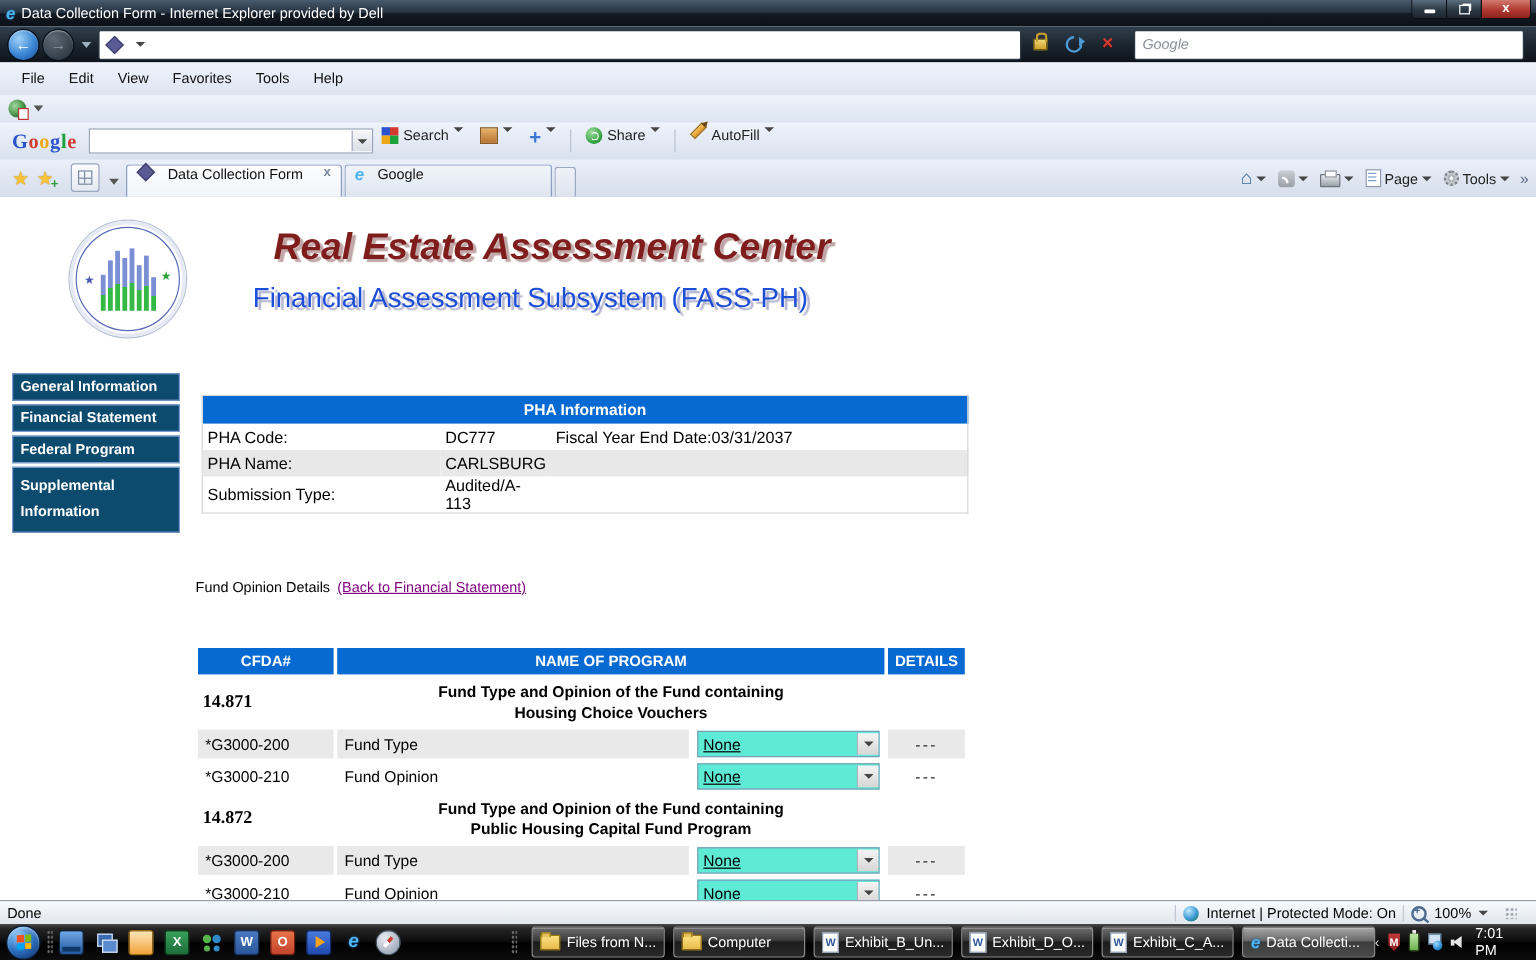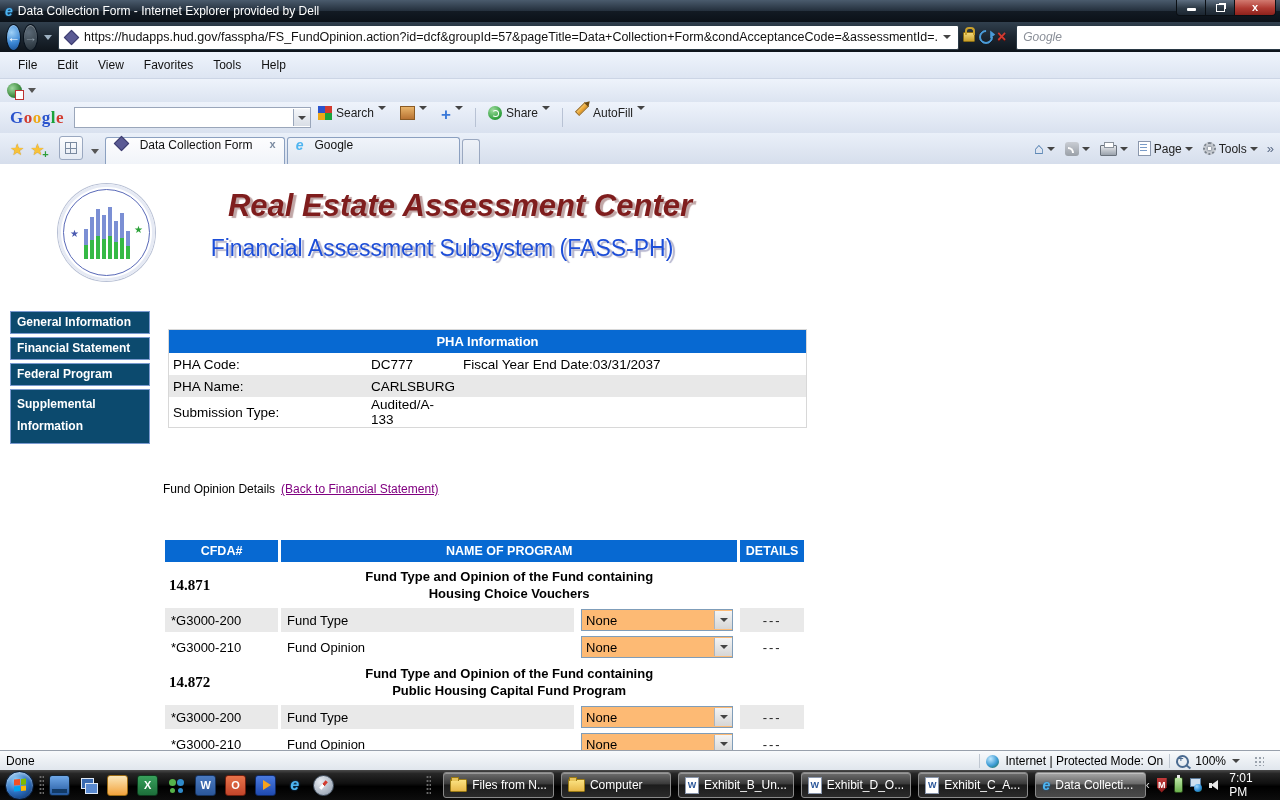--- a/index.html
+++ b/index.html
@@ -160,22 +160,22 @@
   .fwrap{position:absolute;left:162px;top:373px;width:645px;height:213px;overflow:hidden;}
   table.fund{width:645px;border-collapse:separate;border-spacing:3px;font-size:13px;color:#000;}
   table.fund th{background:#0769d2;color:#fff;font-weight:bold;height:20px;font-size:12.5px;}
   td.cfda{font-family:"Liberation Serif",serif;font-weight:bold;font-size:15px;padding-left:4px;height:38px;}
   td.prog{text-align:center;font-weight:bold;line-height:17px;}
   tr.drow td{height:21px;}
   tr.drow.g td{background:#e9e9e9;}
   tr.drow td.selcell{background:#fff;}
   td.code,td.lbl{padding-left:6px;}
   td.det{text-align:center;letter-spacing:2px;color:#222;}
-  .select{width:150px;height:20px;background:#fdba74;border:1px solid #7f9db9;display:flex;align-items:center;
-    font-size:13px;margin:0 auto;}
+  .select{width:150px;height:20px;background:#5eead4;border:1px solid #7f9db9;display:flex;align-items:center;
+    font-size:13px;margin:0 auto;text-decoration:underline;}
   .select .val{flex:1;padding-left:4px;}
   .select .arr{width:17px;height:18px;background:linear-gradient(#f4f4f4,#d6d6d6);border-left:1px solid #aab4be;
     display:flex;align-items:center;justify-content:center;}
 
   
   .status{position:absolute;top:750px;left:0;right:0;height:20px;
     background:linear-gradient(#f8fafc,#dfe5ec);border-top:1px solid #98a0ac;
     display:flex;align-items:center;font-size:12px;color:#000;}
   .status .done{margin-left:6px;}
   .status .rgt{margin-left:auto;display:flex;align-items:center;gap:6px;padding-right:16px;}
@@ -268,21 +268,20 @@
         </div>
     </div>
   </div>
 
   <div class="addrbar">
     <div class="navcirc back">←</div>
     <div class="navcirc fwd">→</div>
     <span class="dcaret"></span>
     <div class="addrfield">
       <span class="diamond"></span>
-      <span class="urltext">https://hudapps.hud.gov/fasspha/FS_FundOpinion.action?id=dcf&amp;groupId=57&amp;pageTitle=Data+Collection+Form&amp;condAcceptanceCode=&amp;assessmentId=.</span>
       <span class="fieldbtn">
           <span class="caret"></span>
         </span>
     </div>
     <div class="abtn">
         <span class="lockbody"></span>
       </div>
     <div class="abtn">
         <span class="refresh"></span>
       </div>
@@ -431,21 +430,21 @@
         <td class="pval">DC777</td>
         <td>Fiscal Year End Date:03/31/2037</td>
       </tr>
       <tr class="stripe">
         <td class="plabel">PHA Name:</td>
         <td class="pval">CARLSBURG</td>
         <td></td>
       </tr>
       <tr>
         <td class="plabel">Submission Type:</td>
-        <td class="pval">Audited/A-133</td>
+        <td class="pval">Audited/A-113</td>
         <td></td>
       </tr>
     </tbody>
       </table>
 
     <div class="fhead">
       <span>Fund Opinion Details</span><a href="#">(Back to Financial Statement)</a>
     </div>
 
     <div class="fwrap">

